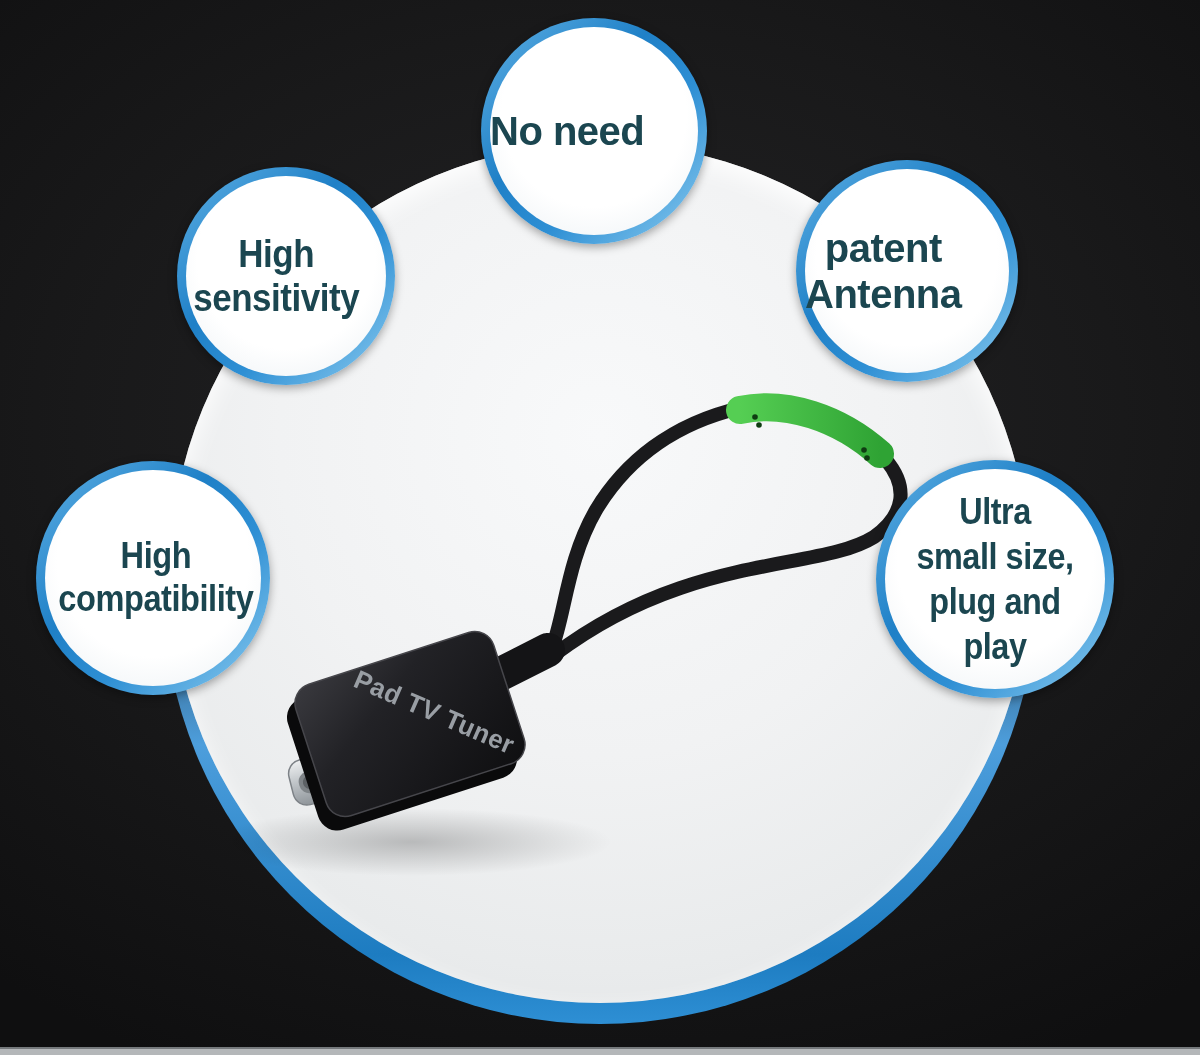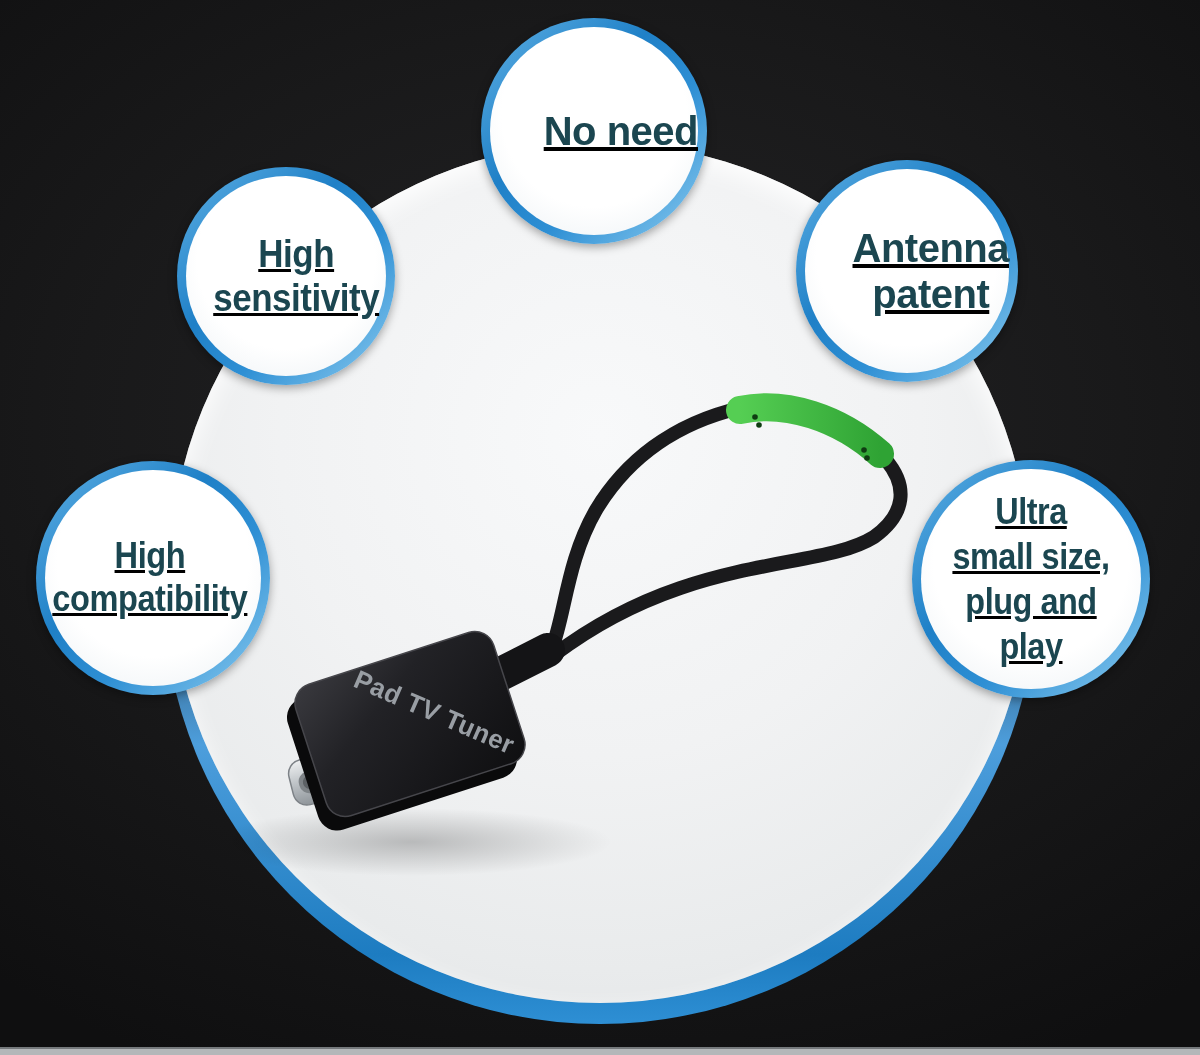--- a/index.html
+++ b/index.html
@@ -20,35 +20,35 @@
     box-shadow: inset 0 10px 24px rgba(255,255,255,0.9);
   }
   
   .bubble {
     position:absolute; border-radius:50%;
     border:9px solid transparent;
     background:
       radial-gradient(circle at 50% 42%, #ffffff 58%, #f4f7f9 80%, #eaf0f4 100%) padding-box,
       linear-gradient(135deg, #5fb0e4 0%, #1f80c7 40%, #2e8fd4 62%, #8ecdf0 100%) border-box;
     box-shadow: 0 3px 10px rgba(0,0,0,0.35);
-    display:flex; align-items:center; justify-content:flex-end;text-decoration:underline;
+    display:flex; align-items:center; justify-content:flex-start;
   }
   .bubble-text {
     color:#1b4650; font-weight:700; text-align:center; line-height:1.16;
     letter-spacing:-0.5px;
   }
   .b1 { left:481px; top:18px;  width:208px; height:208px; }
   .b1 .bubble-text { font-size:40px; }
   .b2 { left:177px; top:167px; width:200px; height:200px; }
   .b2 .bubble-text { font-size:38px; transform:scaleX(0.92); }
   .b3 { left:796px; top:160px; width:204px; height:204px; }
   .b3 .bubble-text { font-size:40px; }
   .b4 { left:36px;  top:461px; width:216px; height:216px; }
   .b4 .bubble-text { font-size:37px; transform:scaleX(0.88); }
-  .b5 { left:912px; top:460px; width:220px; height:220px; }
+  .b5 { left:876px; top:460px; width:220px; height:220px; }
   .b5 .bubble-text { font-size:36px; font-weight:600; line-height:1.25; transform:scaleX(0.9); }
   .bubble-line { display:block; }
 
   .product-svg { position:absolute; left:0; top:0; width:1200px; height:1055px; }
 
   .bottom-bar {
     position:absolute; left:0; bottom:0; width:100%; height:6px;
     background:#b4b7b9; border-top:2px solid #75797c;
   }
 </style>
@@ -125,22 +125,22 @@
 
   <div class="bubble b2">
     <div class="bubble-text">
       <span class="bubble-line">High</span>
       <span class="bubble-line">sensitivity</span>
     </div>
   </div>
 
   <div class="bubble b3">
     <div class="bubble-text">
+      <span class="bubble-line">patent</span>
       <span class="bubble-line">Antenna</span>
-      <span class="bubble-line">patent</span>
     </div>
   </div>
 
   <div class="bubble b4">
     <div class="bubble-text">
       <span class="bubble-line">High</span>
       <span class="bubble-line">compatibility</span>
     </div>
   </div>
 

